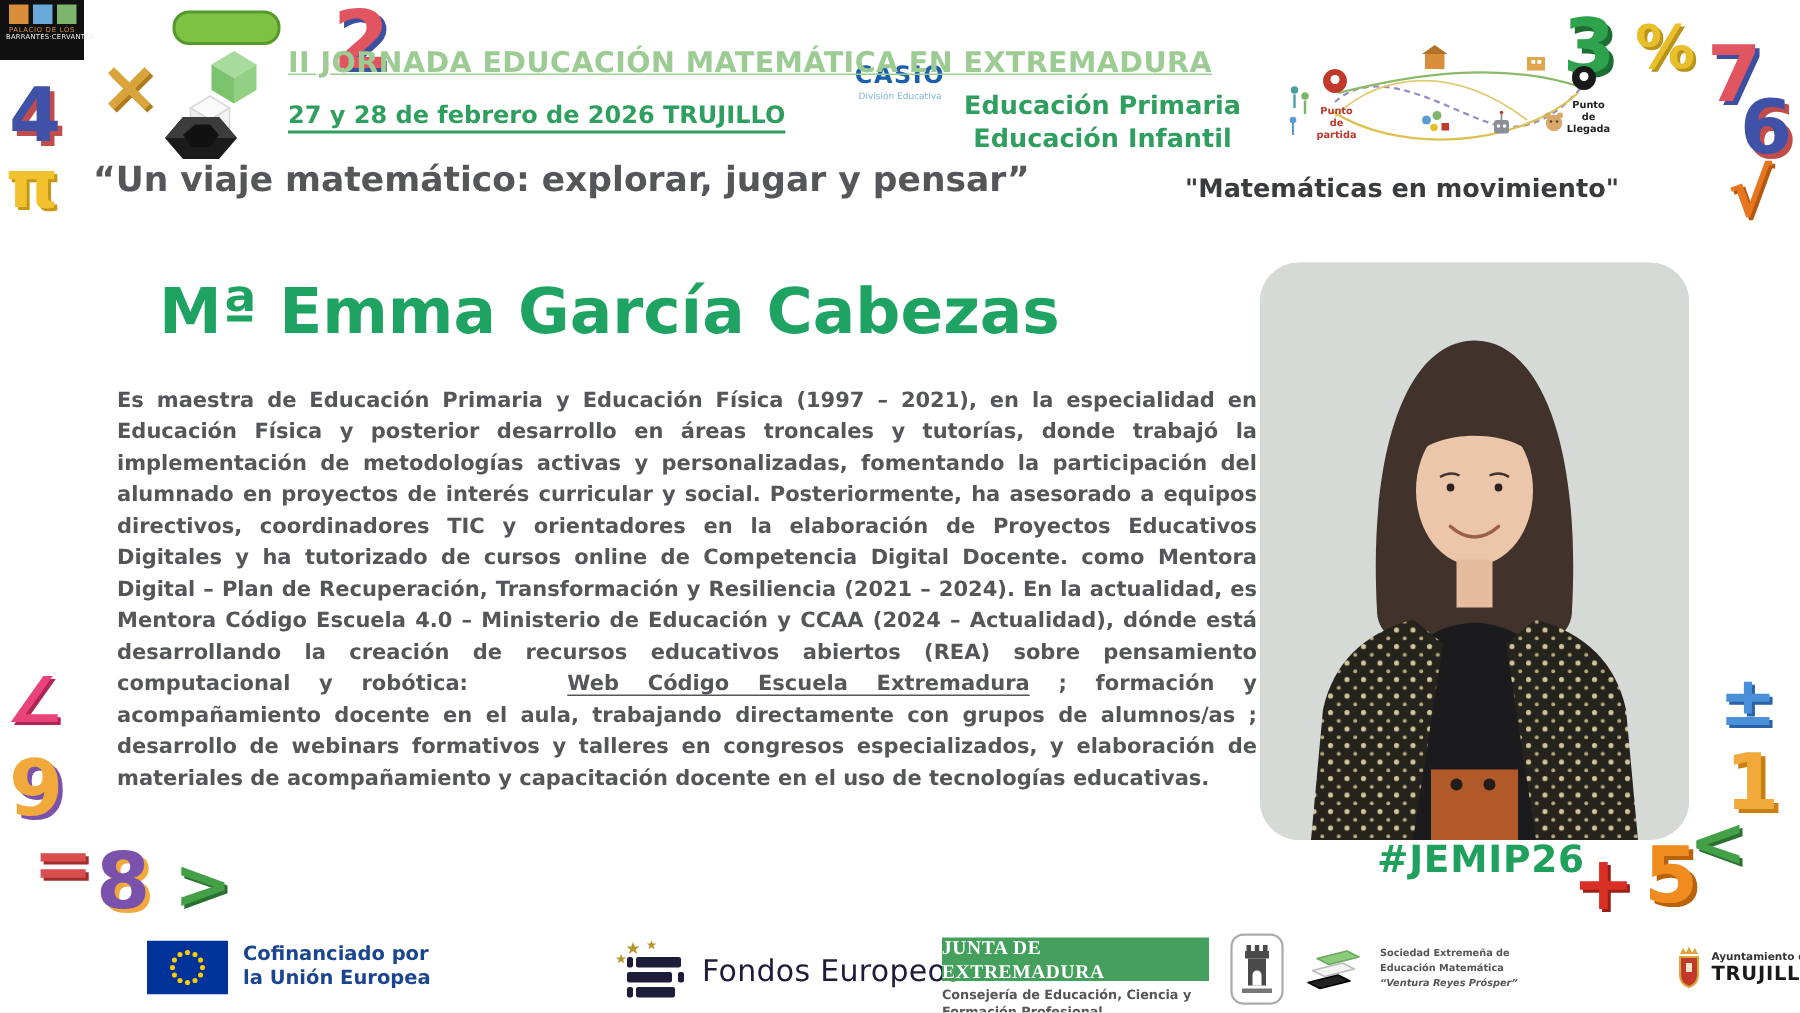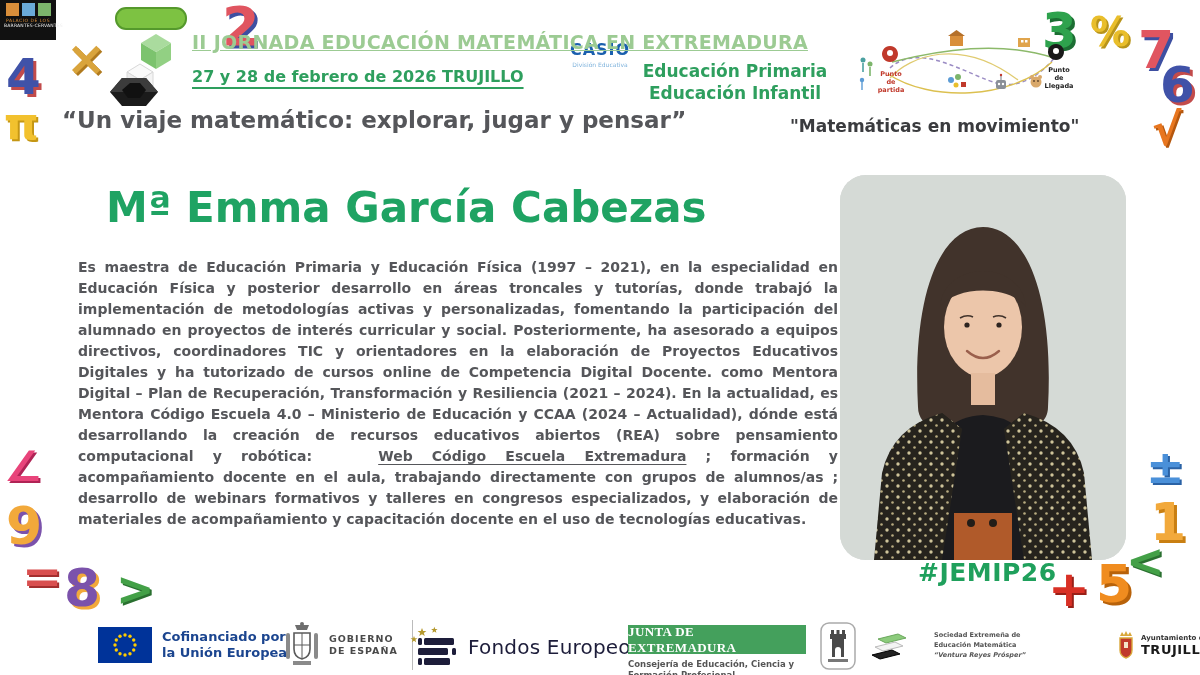--- a/index.html
+++ b/index.html
@@ -69,21 +69,21 @@
   .gob-text { font-size:9.5px; font-weight:bold; color:#4a4a4a; letter-spacing:1px; line-height:1.3; }
   .fondos-logo { left:408px; top:626px; gap:10px; }
   .fondos-text { font-size:20px; color:#1D1D3A; letter-spacing:.2px; }
   .junta-logo { left:628px; top:625px; display:block; }
   .junta-box {
     width:178px; height:29px; background:#44A05C; color:#fff; display:flex; align-items:center; justify-content:center;
     font-family:"Liberation Serif", serif; font-weight:bold; font-size:13px; letter-spacing:.4px;
   }
   .junta-sub { margin-top:5px; font-size:8.5px; font-weight:bold; color:#555; line-height:1.3; white-space:pre-line; }
   .tower-logo { left:820px; top:622px; }
-  .sem-logo { left:870px; top:630px; gap:24px; }
+  .sem-logo { left:870px; top:630px; gap:10px; }
   .sem-text { font-size:6.5px; font-weight:bold; color:#555; line-height:1.5; }
   .sem-text .q { font-style:italic; }
   .palacio-logo { left:1000px; top:626px; display:block; width:56px; height:40px; background:#111; padding:3px 4px; }
   .palacio-squares { display:flex; gap:3px; justify-content:center; }
   .palacio-squares span { width:13px; height:13px; display:block; }
   .palacio-t1 { font-size:4.5px; color:#D98E3A; text-align:center; letter-spacing:.5px; margin-top:2px; }
   .palacio-t2 { font-size:4.5px; color:#eee; text-align:center; letter-spacing:.2px; }
   .casio-logo { left:1062px; top:635px; display:block; text-align:center; }
   .casio-brand { font-size:16px; font-weight:bold; color:#1A5FAE; letter-spacing:1px; }
   .casio-sub { font-size:6px; color:#7FB3DC; margin-top:2px; }
@@ -255,36 +255,20 @@
           <circle cx="18.3" cy="13" r="1.7"></circle>
           <circle cx="22" cy="9.3" r="1.7"></circle>
       </g>
     </svg>
     <div class="eu-text">
       <div>Cofinanciado por</div>
       <div>la Unión Europea</div>
     </div>
   </div>
 
-  <div class="logo-group gob-logo">
-    <svg width="38" height="48" viewBox="0 0 38 48">
-      <rect x="3" y="12" width="4" height="26" rx="2" fill="#8a8a8a"></rect>
-      <rect x="31" y="12" width="4" height="26" rx="2" fill="#8a8a8a"></rect>
-      <path d="M12,4 h14 l-2,5 h-10 z" fill="#6e6e6e"></path>
-      <circle cx="19" cy="3" r="2" fill="#6e6e6e"></circle>
-      <path d="M11,12 h16 v16 q0,8 -8,10 q-8,-2 -8,-10 z" fill="#fff" stroke="#5a5a5a" stroke-width="1.6"></path>
-      <line x1="19" y1="12" x2="19" y2="37" stroke="#5a5a5a" stroke-width="1"></line>
-      <line x1="11" y1="24" x2="27" y2="24" stroke="#5a5a5a" stroke-width="1"></line>
-      <path d="M10,40 h18 v4 h-18 z" fill="#8a8a8a"></path>
-    </svg>
-    <div class="gob-text">
-      <div>GOBIERNO</div>
-      <div>DE ESPAÑA</div>
-    </div>
-  </div>
 
   <div class="logo-group fondos-logo">
     <svg width="50" height="42" viewBox="0 0 50 42">
       <g fill="#b5992e">
         <polygon points="14,2 15.2,5 18.4,5 15.8,7 16.8,10 14,8.2 11.2,10 12.2,7 9.6,5 12.8,5"></polygon>
         <polygon points="25,0 26,2.6 28.8,2.6 26.6,4.3 27.4,7 25,5.4 22.6,7 23.4,4.3 21.2,2.6 24,2.6" transform="scale(0.85) translate(6,1)"></polygon>
         <polygon points="6,10 6.9,12.3 9.4,12.3 7.4,13.8 8.2,16.2 6,14.8 3.8,16.2 4.6,13.8 2.6,12.3 5.1,12.3"></polygon>
       </g>
       <g fill="#1D1D3A">
         <rect x="16" y="12" width="30" height="7" rx="1.5"></rect>

